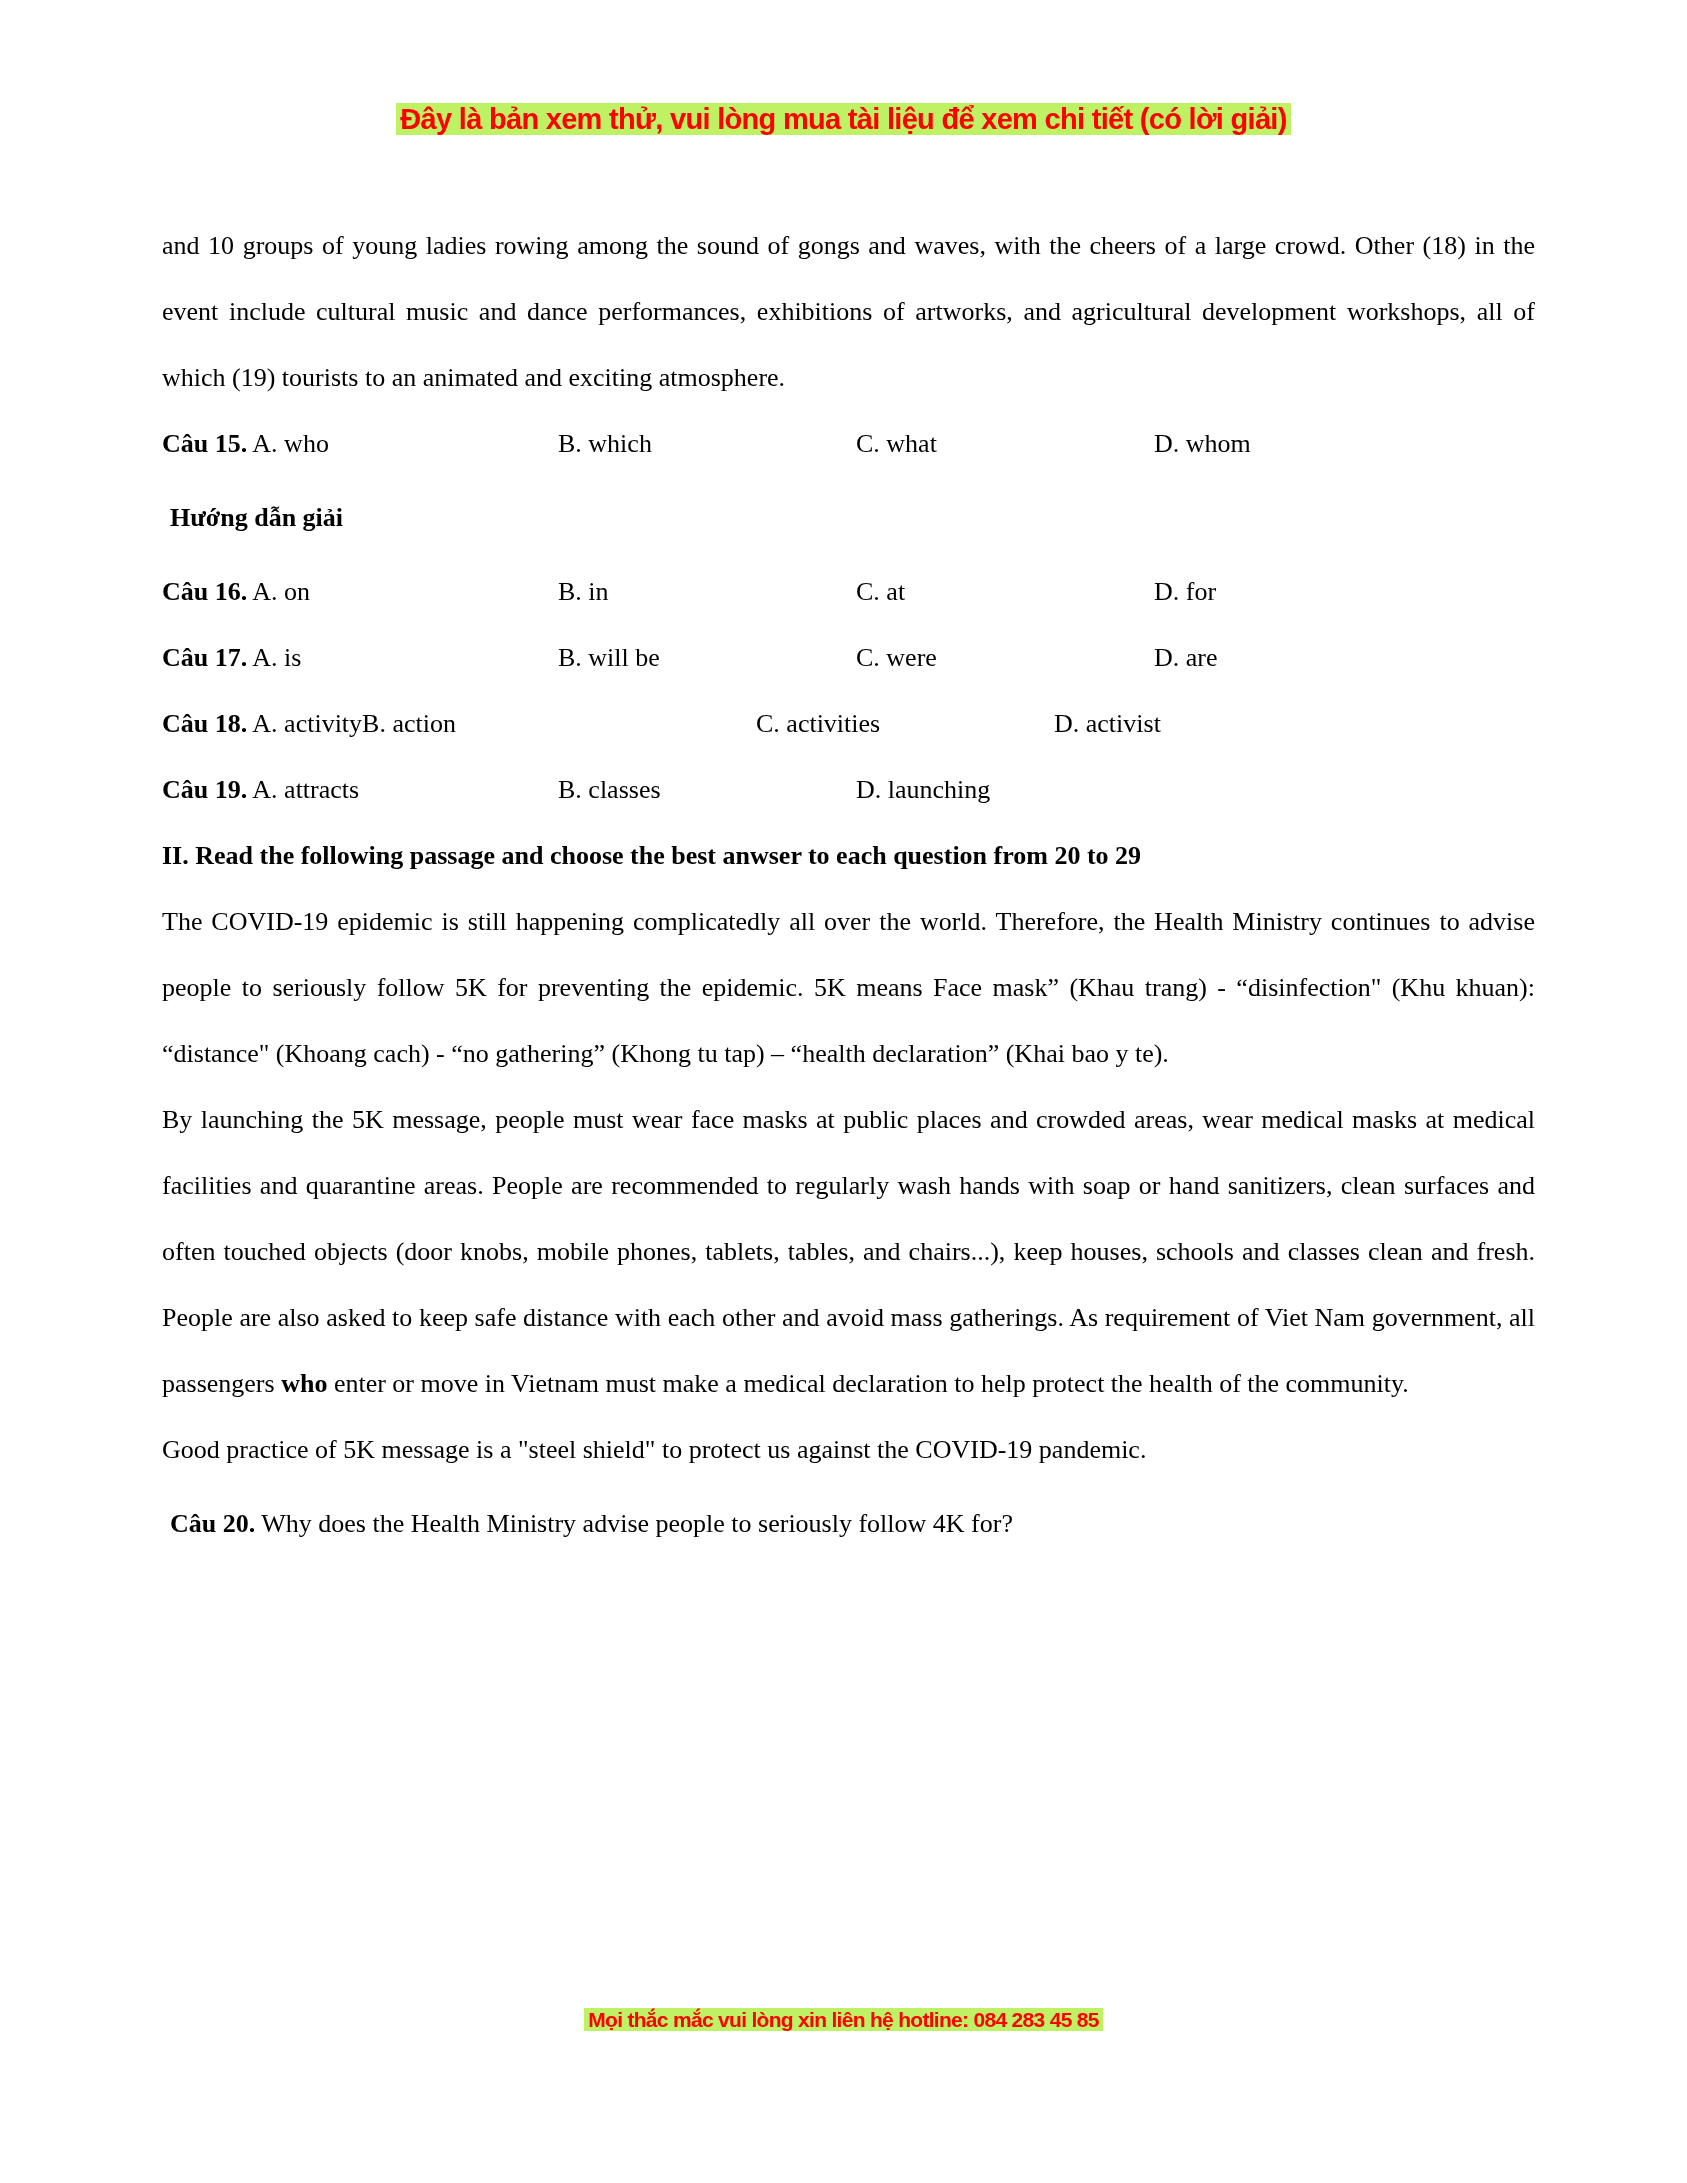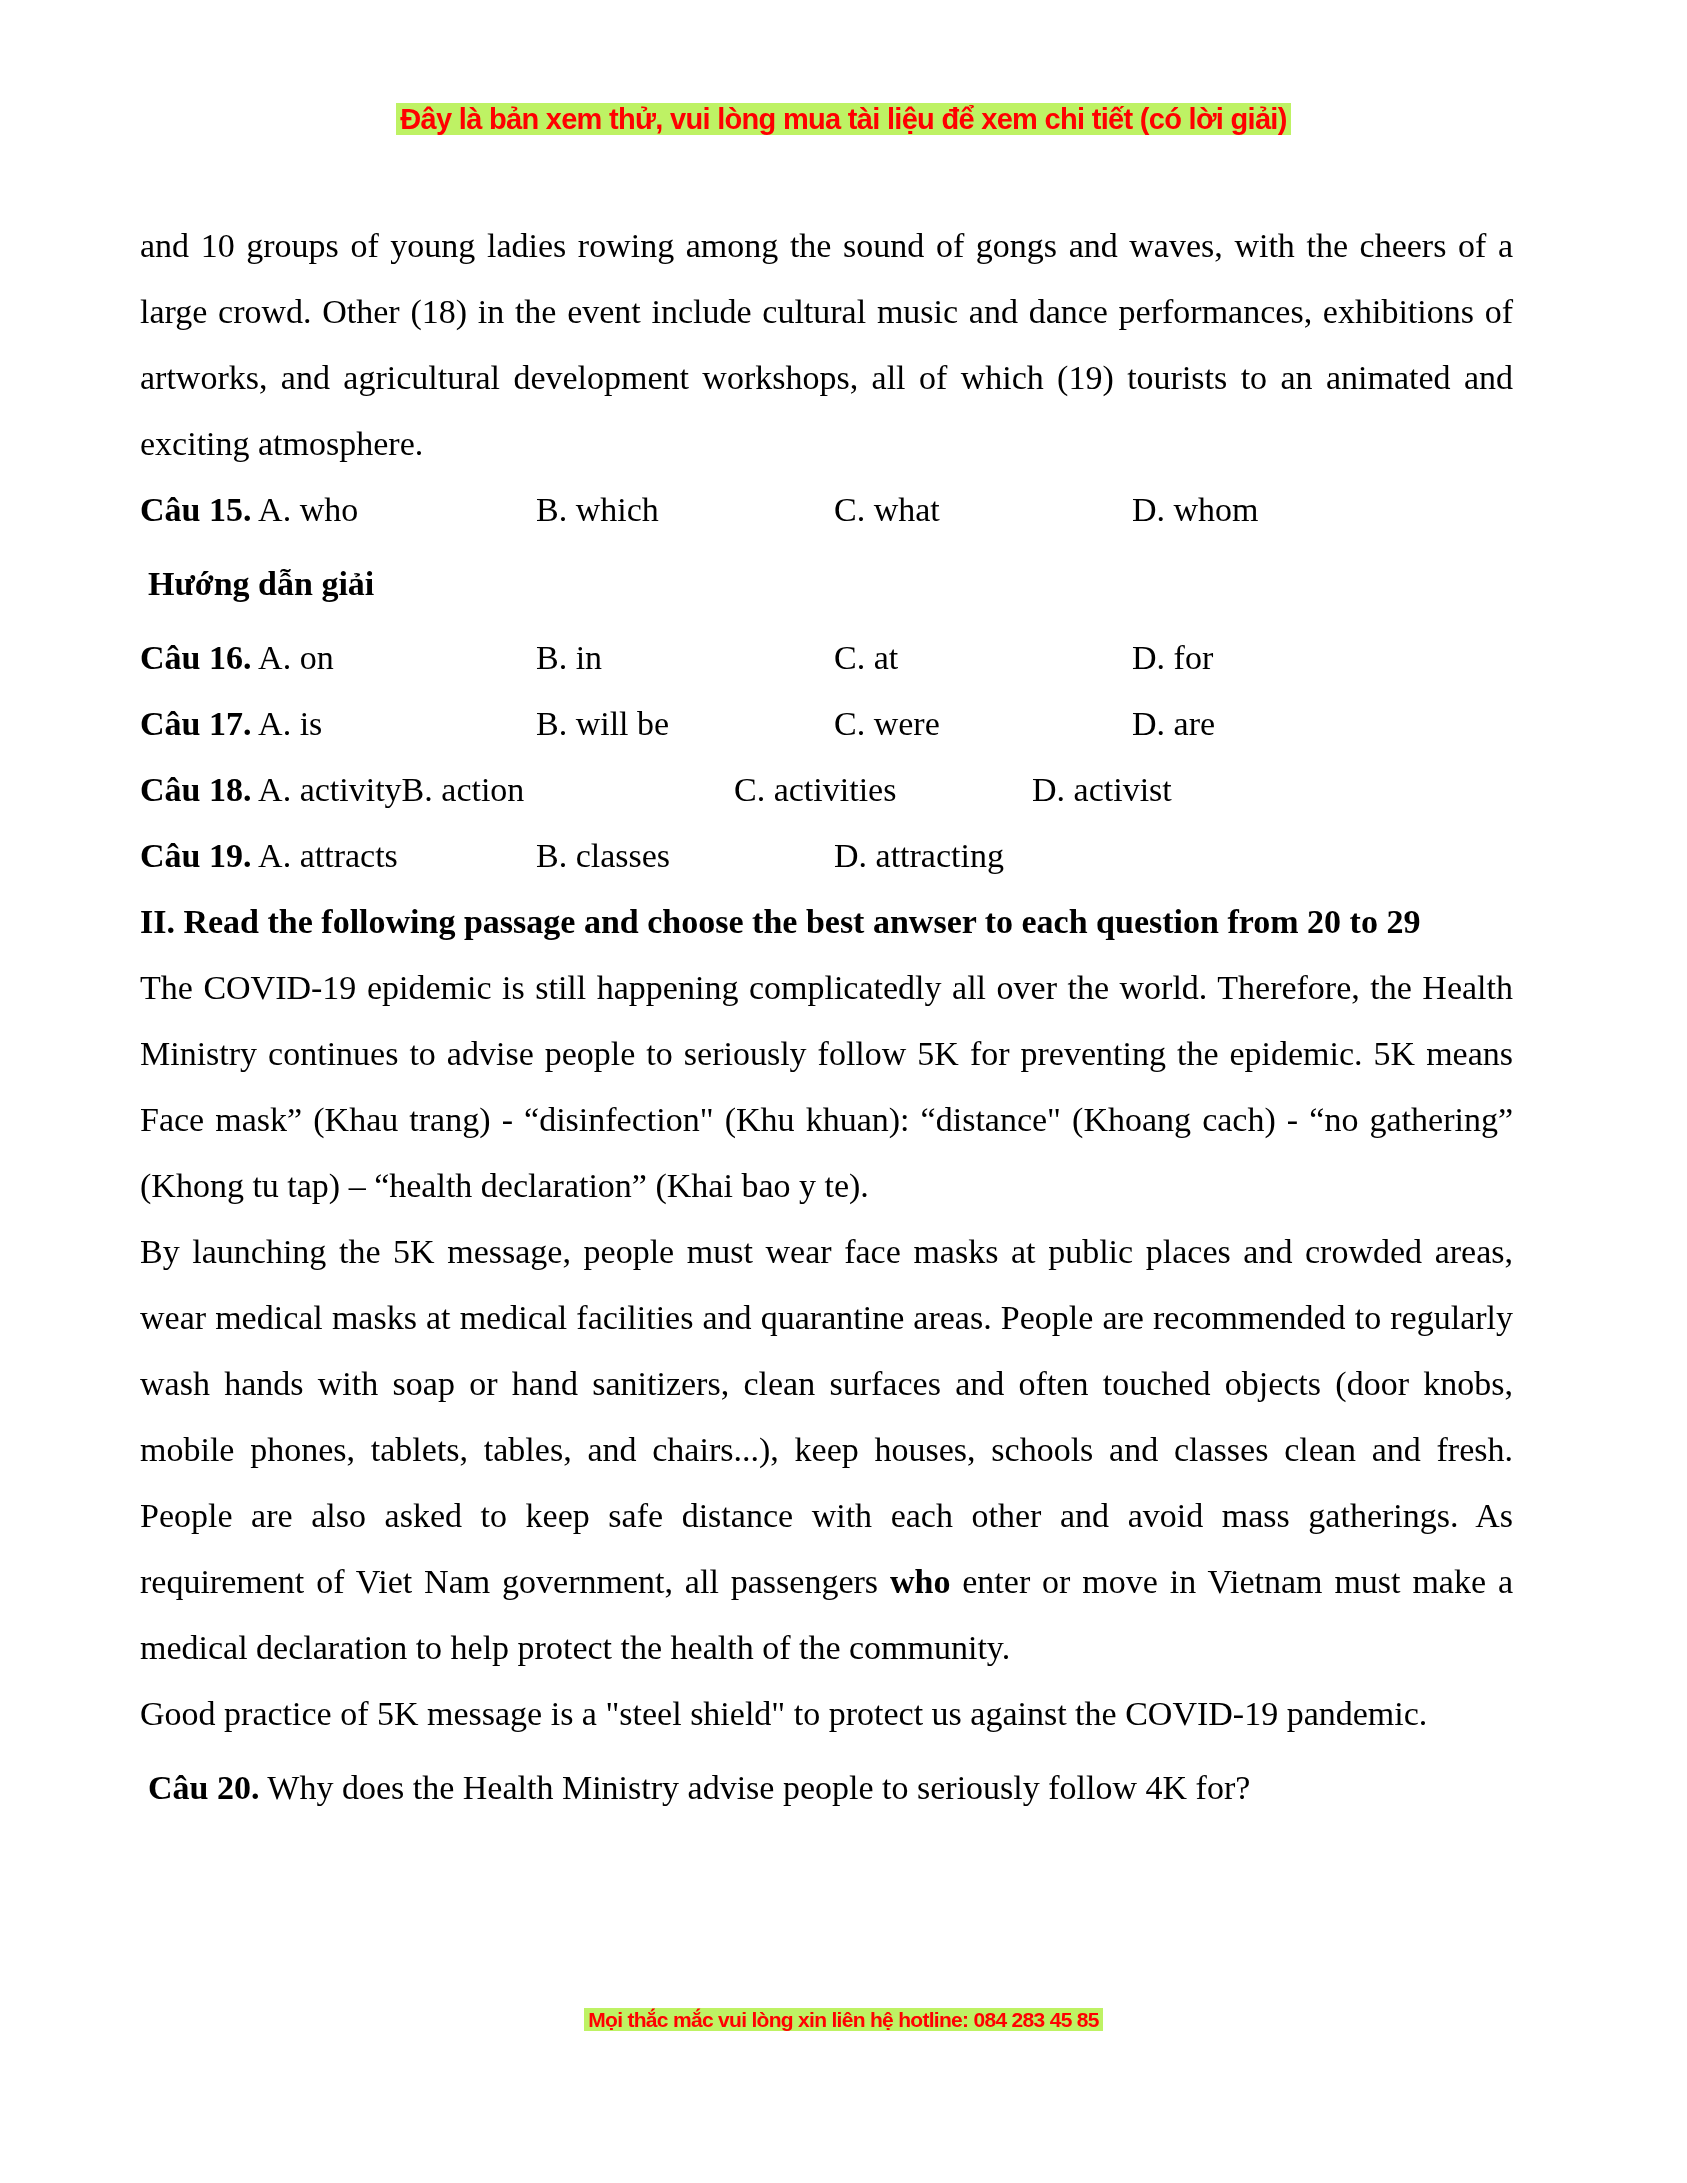--- a/index.html
+++ b/index.html
@@ -9,22 +9,22 @@
   }
   .banner span {
     background:#bef264; color:#ff0000; font-weight:bold;
     font-family:"Liberation Sans", sans-serif; font-size:29px; line-height:41px;
     padding:0 4px; letter-spacing:-0.7px;
   }
   #hdr { top:99px; }
   #ftr { top:1999px; }
   #ftr span { font-size:21px; line-height:41px; }
   .page {
-    position:absolute; left:140px; width:1373px; top:213px;
-    font-family:"Liberation Serif", serif; font-size:34px; line-height:66px; color:#000;
+    position:absolute; left:162px; width:1373px; top:213px;
+    font-family:"Liberation Serif", serif; font-size:26px; line-height:66px; color:#000;
   }
   .p { text-align:justify; text-align-last:left; margin:0; }
   .b { font-weight:bold; }
   .qrow { display:flex; height:66px; white-space:nowrap; }
   .qrow .c1 { width:396px; }
   .qrow .c2 { width:298px; }
   .qrow .c3 { width:298px; }
   .qrow.alt .c1 { width:594px; }
   .qrow.alt .c2 { width:298px; }
   .head { margin:8px; }
@@ -64,21 +64,21 @@
 
   <div class="qrow alt">
     <span class="c1"><span class="b">Câu 18.</span> <span>A. activityB. action</span></span>
     <span class="c2">C. activities</span>
     <span>D. activist</span>
   </div>
 
   <div class="qrow">
     <span class="c1"><span class="b">Câu 19.</span> <span>A. attracts</span></span>
     <span class="c2">B. classes</span>
-    <span>D. attracting</span>
+    <span>D. launching</span>
   </div>
 
   <p class="p b">II. Read the following passage and choose the best anwser to each question from 20 to 29</p>
 
   <p class="p">The COVID-19 epidemic is still happening complicatedly all over the world. Therefore, the Health Ministry continues to advise people to seriously follow 5K for preventing the epidemic. 5K means Face mask” (Khau trang) - “disinfection" (Khu khuan): “distance" (Khoang cach) - “no gathering” (Khong tu tap) – “health declaration” (Khai bao y te).</p>
   <p class="p"><span>By launching the 5K message, people must wear face masks at public places and crowded areas, wear medical masks at medical facilities and quarantine areas. People are recommended to regularly wash hands with soap or hand sanitizers, clean surfaces and often touched objects (door knobs, mobile phones, tablets, tables, and chairs...), keep houses, schools and classes clean and fresh. People are also asked to keep safe distance with each other and avoid mass gatherings. As requirement of Viet Nam government, all passengers </span><span class="b">who</span><span> enter or move in Vietnam must make a medical declaration to help protect the health of the community.</span></p>
   <p class="p">Good practice of 5K message is a "steel shield" to protect us against the COVID-19 pandemic.</p>
 
   <p class="head"><span class="b">Câu 20.</span> <span>Why does the Health Ministry advise people to seriously follow 4K for?</span></p>
 </div>

